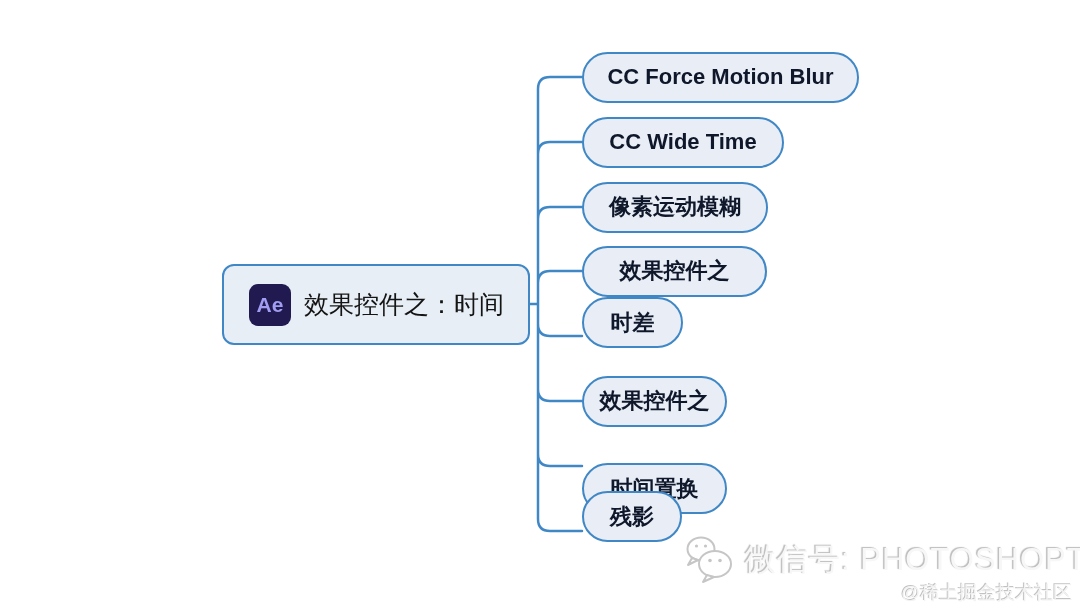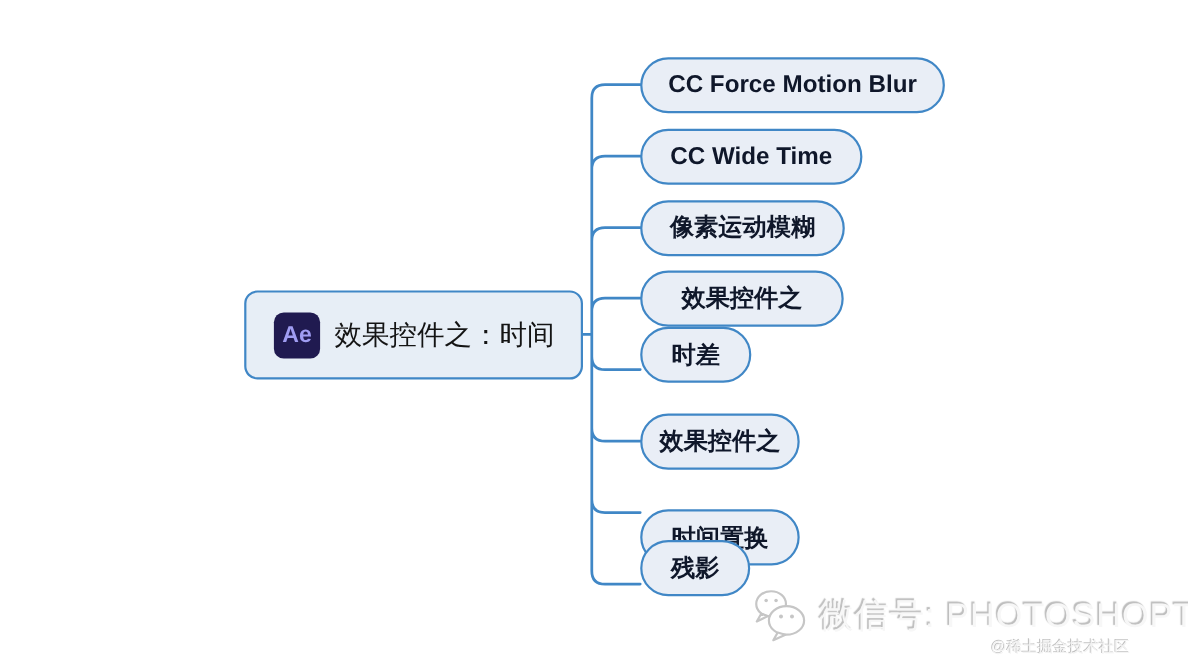--- a/index.html
+++ b/index.html
@@ -83,21 +83,21 @@
     font-size: 31px;
     letter-spacing: 1px;
     color: #f7f7f7;
     text-shadow: -1.5px -1.5px 1px #bdbdbd, 1px 1px 0 #ffffff;
     white-space: nowrap;
   }
   .community {
     position: absolute;
     left: 901px;
     top: 580px;
-    font-size: 14px;
+    font-size: 19px;
     color: #f2f2f2;
     text-shadow: -1px -1px 0.5px #c2c2c2, 1px 1px 0 #ffffff;
     white-space: nowrap;
   }
 </style>
 </head>
 <body>
 
 <div class="canvas">
 

